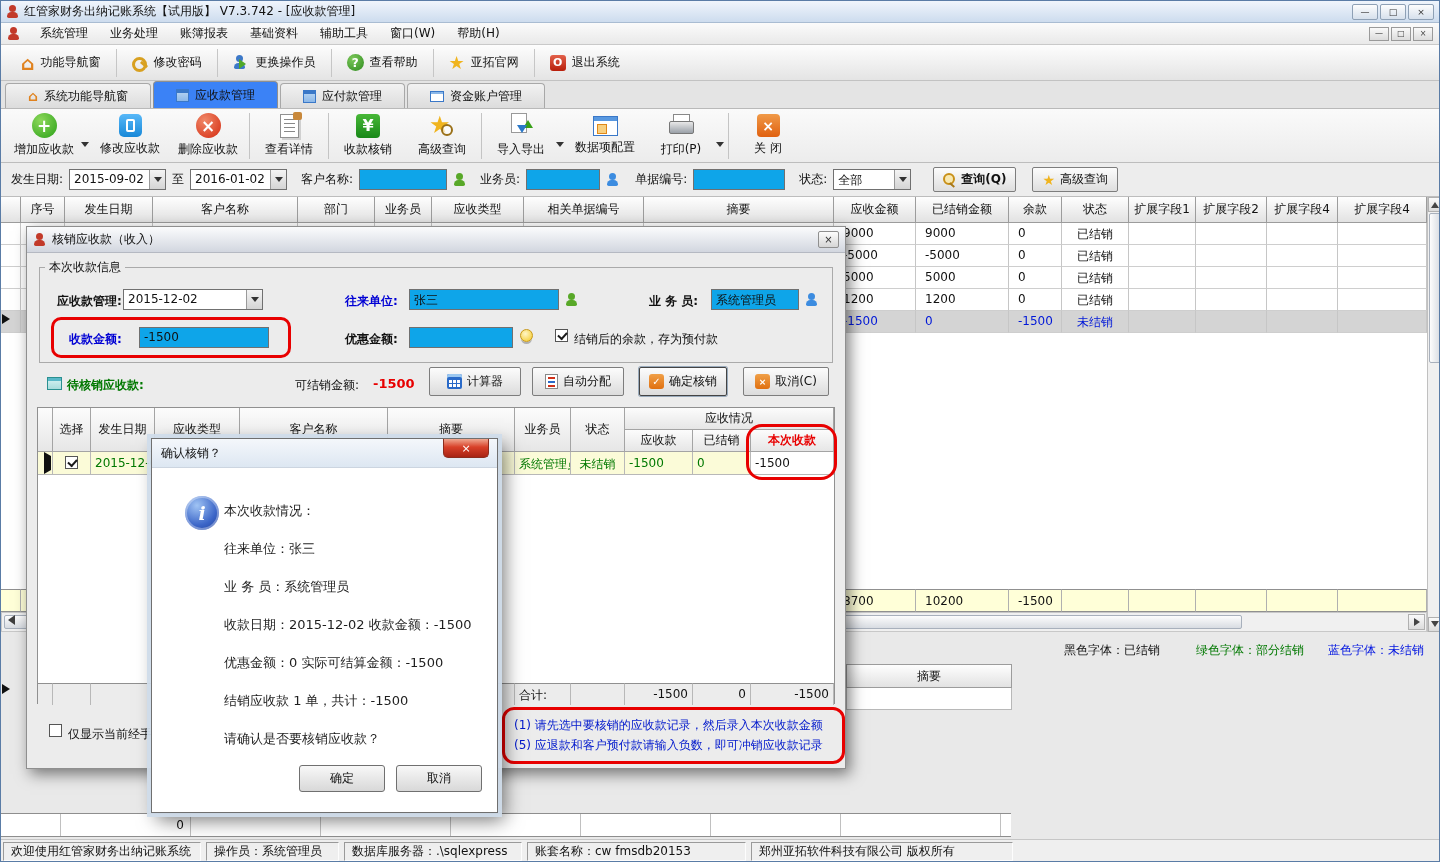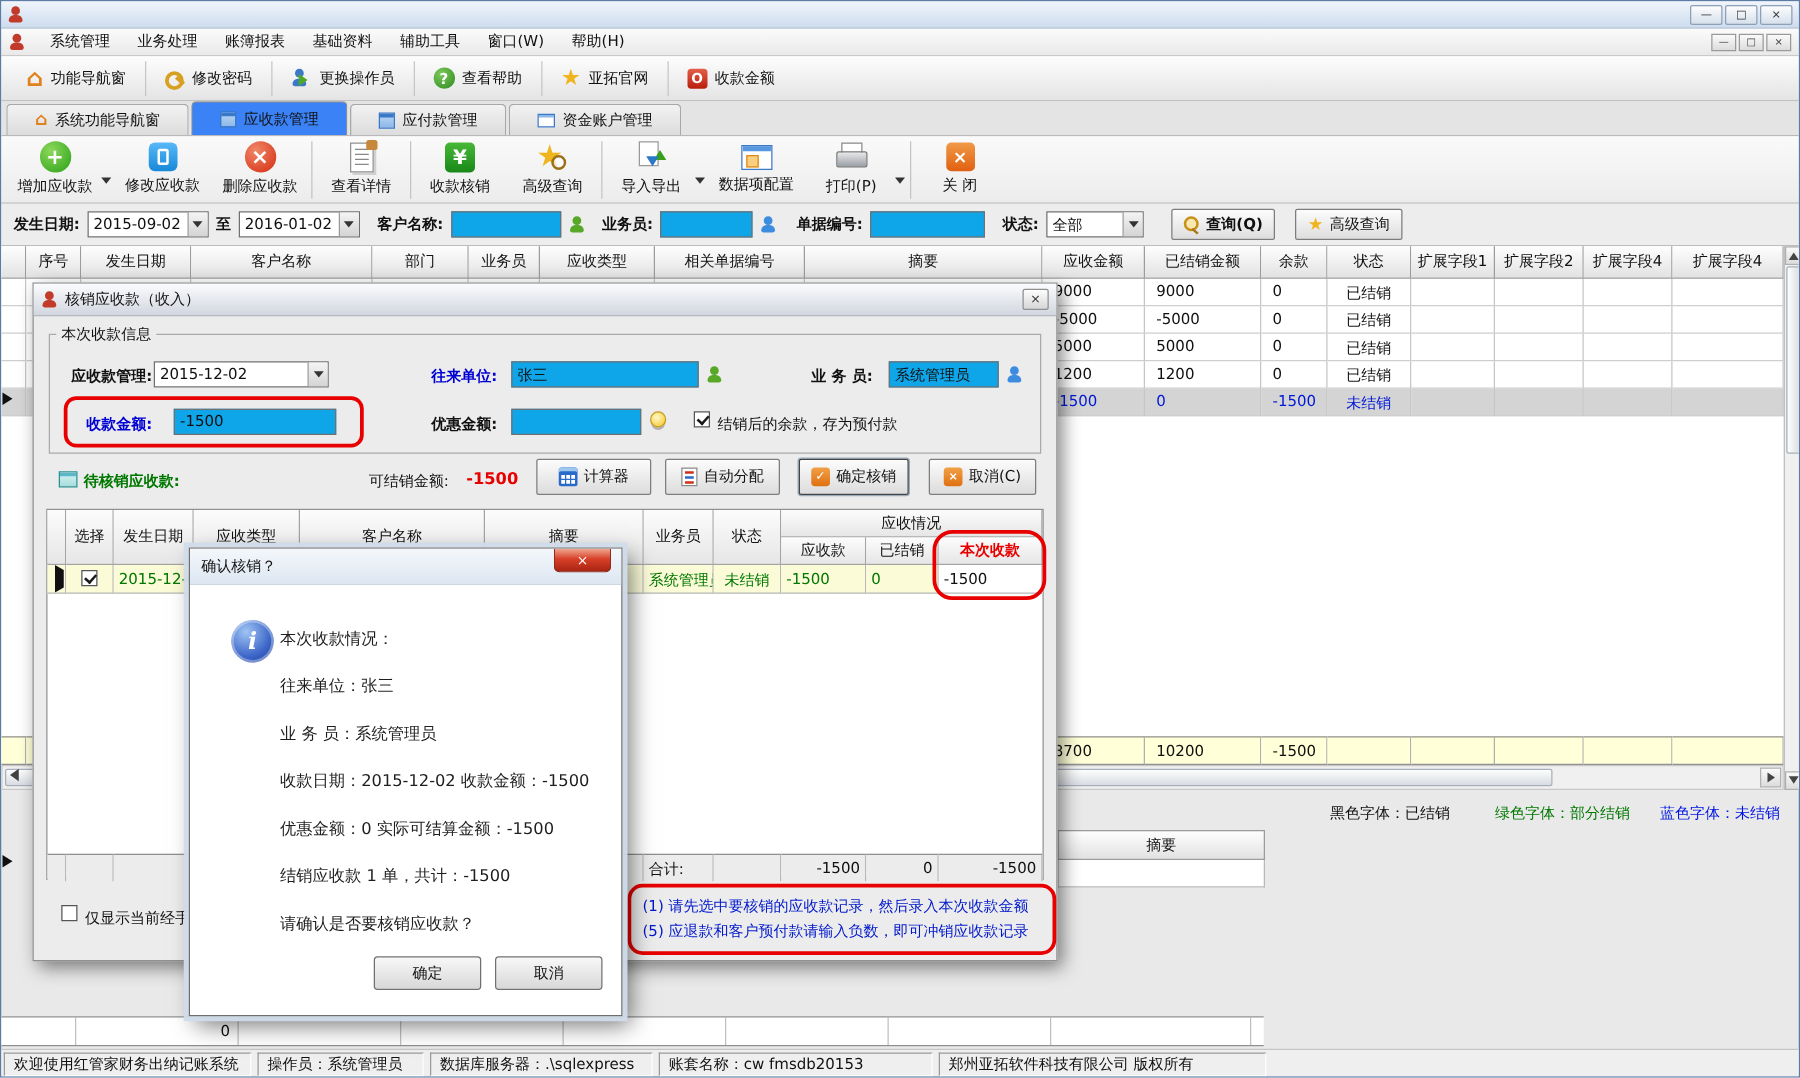--- a/index.html
+++ b/index.html
@@ -69,21 +69,21 @@
 .ic-impexp .d{position:absolute;right:6px;bottom:0;width:0;height:0;border:5px solid transparent;border-top:8px solid #2a78c8}
 .ic-conf{width:25px;height:20px;border:1px solid #3a78c8;background:#fff;box-shadow:inset 0 4px 0 #5898e0;position:relative}
 .ic-conf::after{content:"";position:absolute;left:3px;top:7px;width:8px;height:8px;border:1px solid #e08818;background:#f8d080}
 .ic-print{position:relative;width:26px;height:24px}
 .ic-print::before{content:"";position:absolute;left:5px;top:0;width:15px;height:8px;background:#fff;border:1px solid #888}
 .ic-print::after{content:"";position:absolute;left:1px;top:7px;width:23px;height:11px;border-radius:2px;background:linear-gradient(#e8e8e8,#9aa0a8);border:1px solid #777}
 .ic-closex{width:23px;height:23px;border-radius:4px;background:linear-gradient(#f09a48,#e06010);color:#fff;display:flex;align-items:center;justify-content:center;font-size:14px;font-weight:bold}
 
 
 .filterrow{position:absolute;left:0;top:162px;width:100%;height:34px;background:#ededed;border-bottom:1px solid #bdbdbd;display:flex;align-items:center;padding:0 10px;gap:6px}
-.flabel{white-space:nowrap;font-weight:bold}
+.flabel{white-space:nowrap;font-weight:normal}
 .combo{display:inline-flex;height:21px;border:1px solid #707070;background:#fff;align-items:stretch}
 .combo .cv{padding:2px 4px;flex:1;white-space:nowrap}
 .combo .ca{width:16px;border-left:1px solid #9a9a9a;background:linear-gradient(#f4f4f4,#d4d4d4);display:flex;align-items:center;justify-content:center}
 .tri-d{width:0;height:0;border:4px solid transparent;border-top:5px solid #333;margin-top:4px}
 .inp{height:21px;border:1px solid #707070;background:#0ea5e9;padding:2px 4px}
 .p-green{color:#58a828}.p-blue{color:#3c8ce0}
 .btn{display:inline-flex;align-items:center;justify-content:center;gap:5px;border:1px solid #7d7d7d;background:linear-gradient(#fcfcfc,#dedede);height:25px;padding:0 9px;border-radius:2px;white-space:nowrap}
 .mag-ic{width:13px;height:13px;position:relative}
 .mag-ic::before{content:"";position:absolute;left:0;top:0;width:8px;height:8px;border:2px solid #c89018;border-radius:50%;background:#f8e8b0}
 .mag-ic::after{content:"";position:absolute;right:1px;bottom:0;width:6px;height:2px;background:#a87818;transform:rotate(40deg)}
@@ -173,20 +173,21 @@
 .statusbar{position:absolute;left:0;top:838px;width:100%;height:24px;background:#efefef;border-top:1px solid #c6c6c6;display:flex;align-items:center;gap:5px;padding:0 2px;z-index:6}
 .sp{height:19px;border:1px solid;border-color:#9a9a9a #fdfdfd #fdfdfd #9a9a9a;display:flex;align-items:center;padding:0 7px;white-space:nowrap;overflow:hidden}
 </style>
 </head>
 <body>
 
 <div id="screen">
 
   <div class="titlebar">
     <span class="app-ic person"></span>
+    <span>红管家财务出纳记账系统【试用版】  V7.3.742 - [应收款管理]</span>
     <span class="wbtns">
       <span class="wb">—</span>
       <span class="wb">□</span>
       <span class="wb">×</span>
     </span>
   </div>
 
   <div class="menubar">
     <span class="app-ic person"></span>
     <span class="mi">系统管理</span>
@@ -226,21 +227,21 @@
       <span>查看帮助</span>
     </span>
     <span class="sep1"></span>
     <span class="tb1">
       <span class="star-ic">★</span>
       <span>亚拓官网</span>
     </span>
     <span class="sep1"></span>
     <span class="tb1">
       <span class="sq-ic sq-red">O</span>
-      <span>收款金额</span>
+      <span>退出系统</span>
     </span>
   </div>
 
   <div class="tabrow">
     <span class="tab">
       <span class="ic-house-s">⌂</span>
       <span>系统功能导航窗</span>
     </span>
     <span class="tab active">
       <span class="grid-ic"></span>

